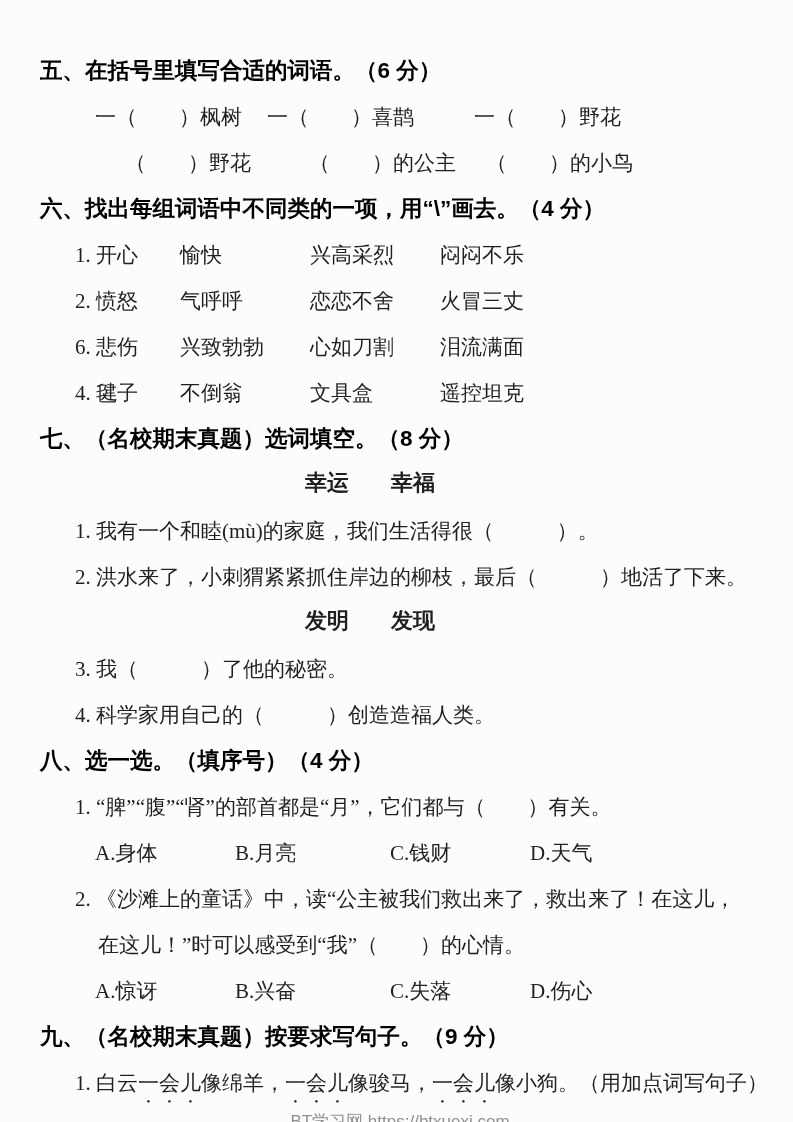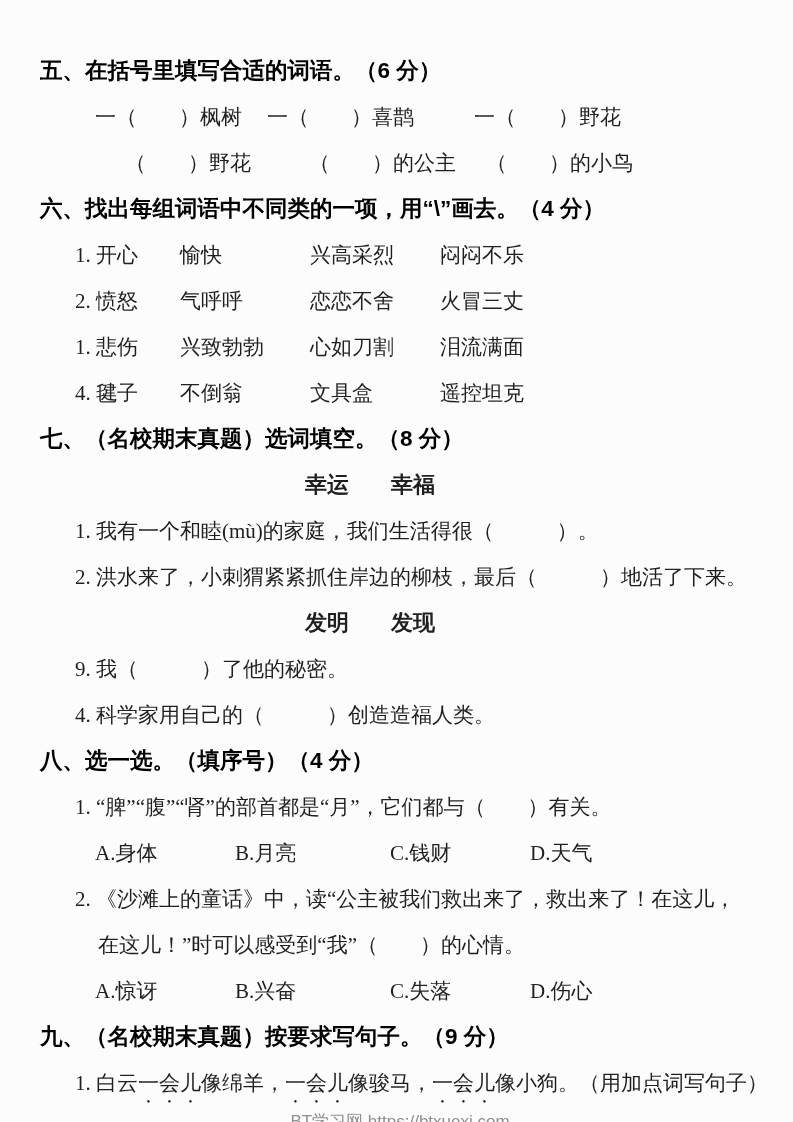--- a/index.html
+++ b/index.html
@@ -26,21 +26,21 @@
   .s5r1 { margin-left:55px; display:flex; }
   .s5r1 span:nth-child(2) { margin-left:25px; }
   .s5r1 span:nth-child(3) { margin-left:60px; }
   .s5r2 { margin-left:85px; display:flex; }
   .s5r2 span:nth-child(2) { margin-left:58px; }
   .s5r2 span:nth-child(3) { margin-left:30px; }
   
   .s6row { margin-left:35px; display:grid; grid-template-columns:105px 130px 130px auto; }
   
   .indent { margin-left:35px; }
-  .bank { display:flex; justify-content:center; gap:42px; margin-right:60px; }
+  .bank { display:flex; justify-content:center; gap:42px; margin-right:60px;font-family:Liberation Mono, monospace; }
   .bank span { font-weight:700; font-size:22px; }
   
   .opts { margin-left:55px; display:grid; grid-template-columns:140px 155px 140px auto; }
   .cont { margin-left:58px; }
   
   .dotted {
     -webkit-text-emphasis:filled dot #1f1f1f;
     -webkit-text-emphasis-position:under right;
     text-emphasis:filled dot #1f1f1f;
     text-emphasis-position:under right;
@@ -79,21 +79,21 @@
     <span>兴高采烈</span>
     <span>闷闷不乐</span>
   </div>
   <div class="line s6row">
     <span>2. 愤怒</span>
     <span>气呼呼</span>
     <span>恋恋不舍</span>
     <span>火冒三丈</span>
   </div>
   <div class="line s6row">
-    <span>1. 悲伤</span>
+    <span>6. 悲伤</span>
     <span>兴致勃勃</span>
     <span>心如刀割</span>
     <span>泪流满面</span>
   </div>
   <div class="line s6row">
     <span>4. 毽子</span>
     <span>不倒翁</span>
     <span>文具盒</span>
     <span>遥控坦克</span>
   </div>
@@ -104,21 +104,21 @@
   <div class="line bank">
     <span>幸运</span>
     <span>幸福</span>
   </div>
   <div class="line indent">1. 我有一个和睦(mù)的家庭，我们生活得很（　　　）。</div>
   <div class="line indent">2. 洪水来了，小刺猬紧紧抓住岸边的柳枝，最后（　　　）地活了下来。</div>
   <div class="line bank">
     <span>发明</span>
     <span>发现</span>
   </div>
-  <div class="line indent">9. 我（　　　）了他的秘密。</div>
+  <div class="line indent">3. 我（　　　）了他的秘密。</div>
   <div class="line indent">4. 科学家用自己的（　　　）创造造福人类。</div>
 
   <div class="h">八、选一选。（填序号）（4 分）</div>
   <div class="line indent">1. “脾”“腹”“肾”的部首都是“月”，它们都与（　　）有关。</div>
   <div class="line opts">
     <span>A.身体</span>
     <span>B.月亮</span>
     <span>C.钱财</span>
     <span>D.天气</span>
   </div>

